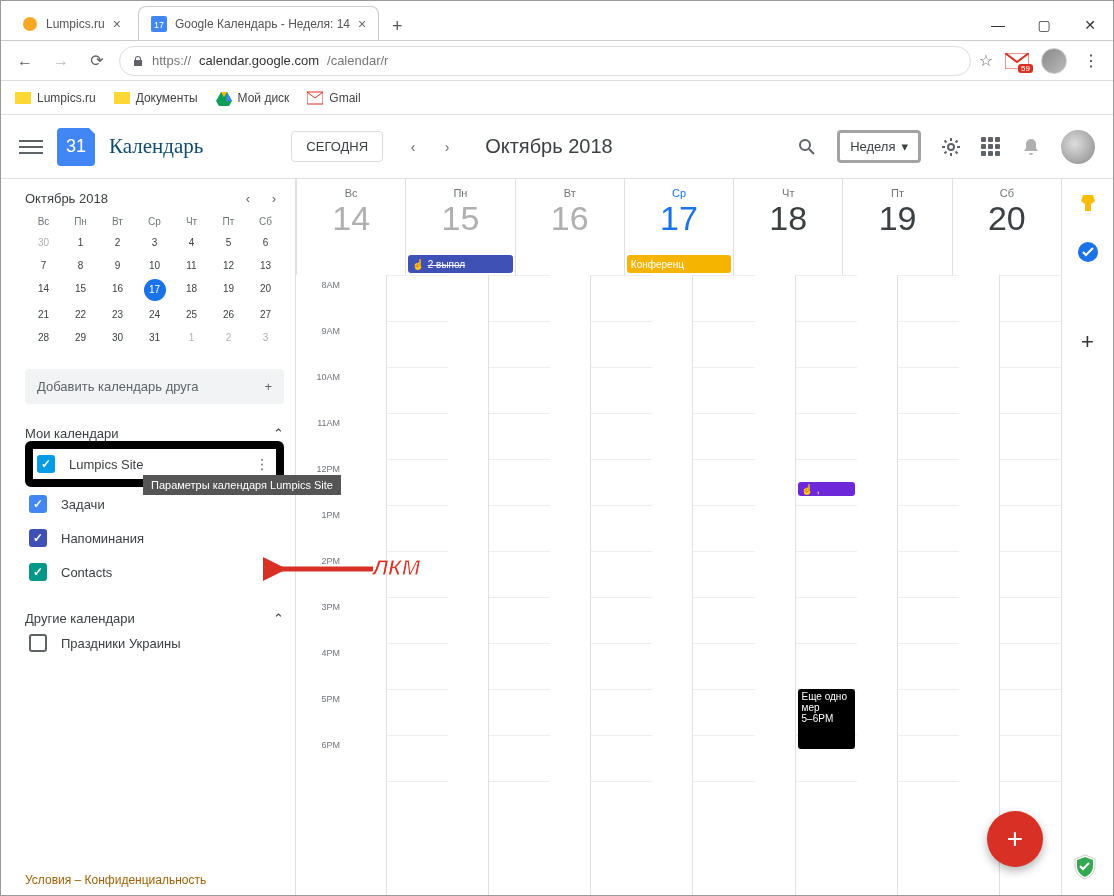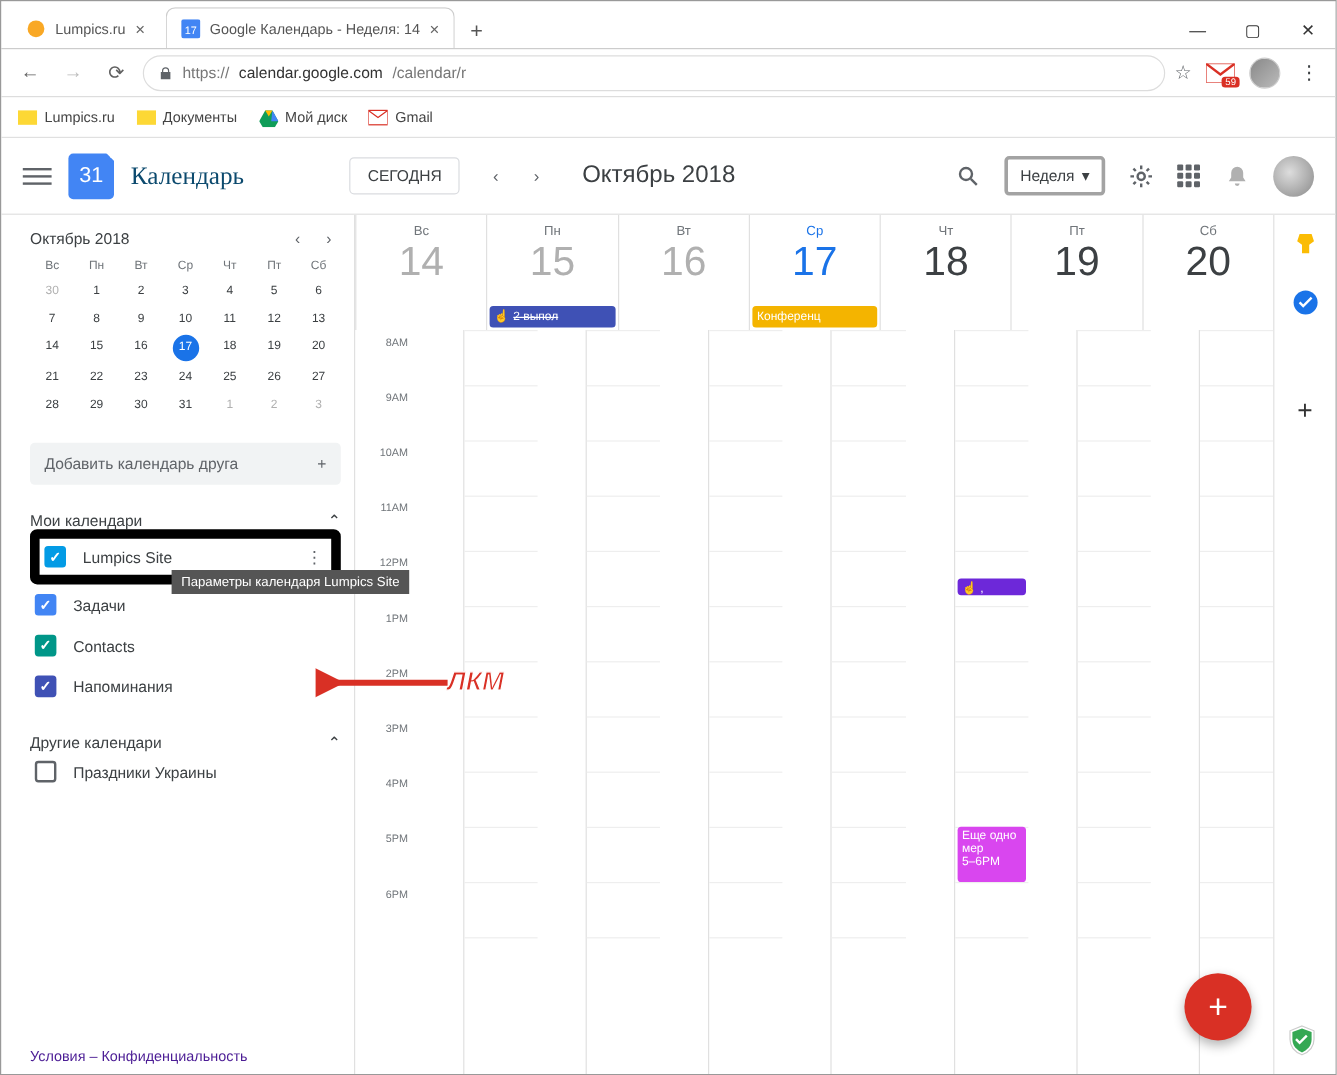--- a/index.html
+++ b/index.html
@@ -62,21 +62,21 @@
   .add-friend { margin-top:20px; padding:10px 12px; border:none; background:#f1f3f4; color:#5f6368; font-size:13px; text-align:left; border-radius:4px; display:flex; align-items:center; justify-content:space-between; }
   .section-title { margin-top:22px; font-size:13px; color:#3c4043; display:flex; justify-content:space-between; align-items:flex-end; }
   .cal-item { display:flex; align-items:center; gap:14px; padding:8px 4px; position:relative; }
   .cal-item.highlight { border:8px solid #000000; border-radius:6px; padding:6px 4px; }
   .chk { width:18px; height:18px; border-radius:3px; display:flex; align-items:center; justify-content:center; }
   .chk.checked::after { content:'✓'; color:#fff; font-size:12px; font-weight:bold; }
   .chk.empty { border:2px solid #5f6368; background:transparent; }
   .cal-item .name { flex:1; color:#3c4043; }
   .item-dots { width:20px; text-align:center; color:#5f6368; font-size:14px; }
   .tooltip-box { position:absolute; top:26px; left:110px; background:#555; color:#fff; font-size:11px; padding:4px 8px; border-radius:0; white-space:nowrap; z-index:10; }
-  .footer-links { margin-top:auto; padding:12px 0 8px; font-size:12px; color:#4c1d95; }
+  .footer-links { margin-top:auto; padding:12px 0 8px; font-size:12px; color:#a16207; }
   
   .arrow-overlay { position:absolute; left:262px; top:376px; z-index:20; pointer-events:none; }
   .lkm-label { position:absolute; left:372px; top:376px; font-size:22px; font-weight:bold; color:#d93025; -webkit-text-stroke:1px #fff; z-index:20; pointer-events:none; font-style:italic; }
   
   .grid-area { flex:1; display:flex; flex-direction:column; border-left:1px solid #e0e0e0; position:relative; }
   .day-header { display:flex; height:96px; }
   .gmt-col { width:50px; font-size:9px; color:#70757a; display:flex; align-items:flex-end; justify-content:flex-end; padding:4px 6px; }
   .day-col { flex:1; border-left:1px solid #e0e0e0; display:flex; flex-direction:column; align-items:center; padding-top:8px; position:relative; }
   .dow-label { font-size:11px; color:#70757a; }
   .dow-label.cur { color:#1a73e8; }
@@ -304,26 +304,26 @@
             <div class="chk checked" style="background: rgb(3, 155, 229);"></div>
             <span class="name">Lumpics Site</span>
             <span class="item-dots">⋮</span>
             <div class="tooltip-box">Параметры календаря Lumpics Site</div>
           </div>
           <div class="cal-item">
             <div class="chk checked" style="background: rgb(66, 133, 244);"></div>
             <span class="name">Задачи</span>
           </div>
           <div class="cal-item">
+            <div class="chk checked" style="background: rgb(63, 81, 181);"></div>
+            <span class="name">Напоминания</span>
+          </div>
+          <div class="cal-item">
             <div class="chk checked" style="background: rgb(0, 150, 136);"></div>
             <span class="name">Contacts</span>
-          </div>
-          <div class="cal-item">
-            <div class="chk checked" style="background: rgb(63, 81, 181);"></div>
-            <span class="name">Напоминания</span>
           </div>
         </div>
 
       <div class="section-title">
         <span>Другие календари</span>
         <span>⌃</span>
       </div>
       <div id="other-cals">
           <div class="cal-item">
             <div class="chk empty" style="background: transparent;"></div>
@@ -460,21 +460,21 @@
             <div class="hour-line"></div>
             <div class="hour-line"></div>
             <div class="hour-line"></div>
             <div class="hour-line"></div>
             <div class="hour-line"></div>
             <div class="hour-line"></div>
             <div class="hour-line"></div>
             <div class="hour-line"></div>
             <div class="hour-line"></div>
             <div class="event-block" style="top: 207px; height: 14px; background: #6d28d9;"><span>☝ </span><span style="white-space: pre-line;">, 12:30PM</span></div>
-            <div class="event-block" style="top: 414px; height: 46px; background: #d946ef;"><span style="white-space: pre-line;">Еще одно мер
+            <div class="event-block" style="top: 414px; height: 60px; background: #000000;"><span style="white-space: pre-line;">Еще одно мер
 5–6PM</span></div>
           </div>
           <div class="day-slots">
             <div class="hour-line"></div>
             <div class="hour-line"></div>
             <div class="hour-line"></div>
             <div class="hour-line"></div>
             <div class="hour-line"></div>
             <div class="hour-line"></div>
             <div class="hour-line"></div>

